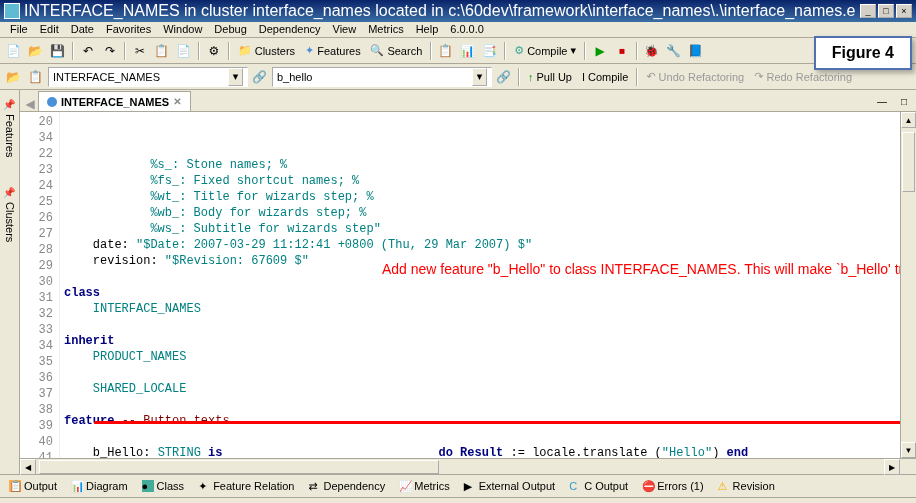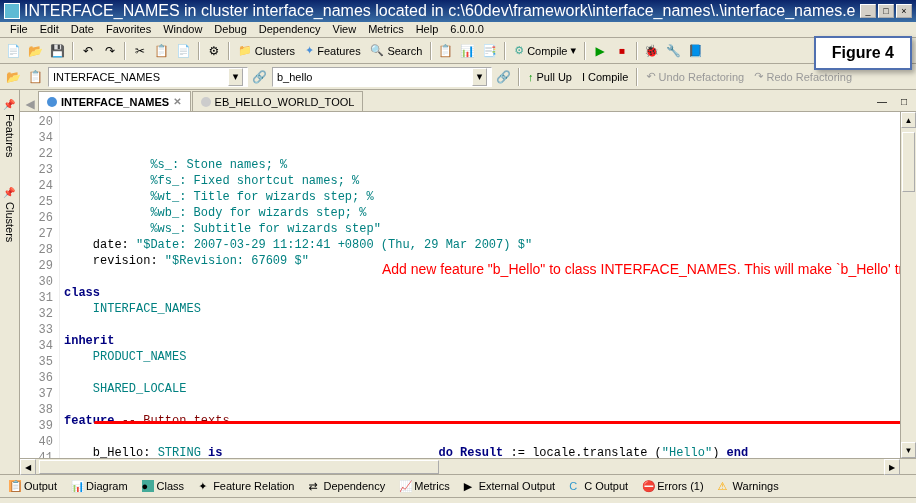--- a/index.html
+++ b/index.html
@@ -166,24 +166,20 @@
   <div class="editor-wrap">
     <div class="tabbar">
       <div style="width:16px;display:flex;align-items:center;justify-content:center;font-size:12px">
         <span style="color:#999">◀</span>
       </div>
       <div class="tab active">
         <span class="tab-icon"></span>
         <span>INTERFACE_NAMES</span>
         <span class="tab-close">✕</span>
       </div>
-      <div class="tab">
-        <span class="tab-icon" style="background:#ccc"></span>
-        <span>EB_HELLO_WORLD_TOOL</span>
-      </div>
       <div class="tabbar-right">
         <div class="tb-btn" style="font-size:10px">—</div>
         <div class="tb-btn" style="font-size:10px">□</div>
       </div>
     </div>
 
     <div class="editor">
       <div class="gutter" id="gutter">
           <div>20</div>
           <div>34</div>
@@ -263,21 +259,21 @@
   <div class="btab">
       <span class="btab-icon" style="color:#39c">C</span>
       <span>C Output</span>
     </div>
   <div class="btab">
       <span class="btab-icon" style="color:#c00">⛔</span>
       <span>Errors (1)</span>
     </div>
   <div class="btab">
       <span class="btab-icon" style="color:#fa0">⚠</span>
-      <span>Warnings</span>
+      <span>Revision</span>
     </div>
 </div>
 
 <div class="statusbar">
   
   
   
   
 </div>
 

